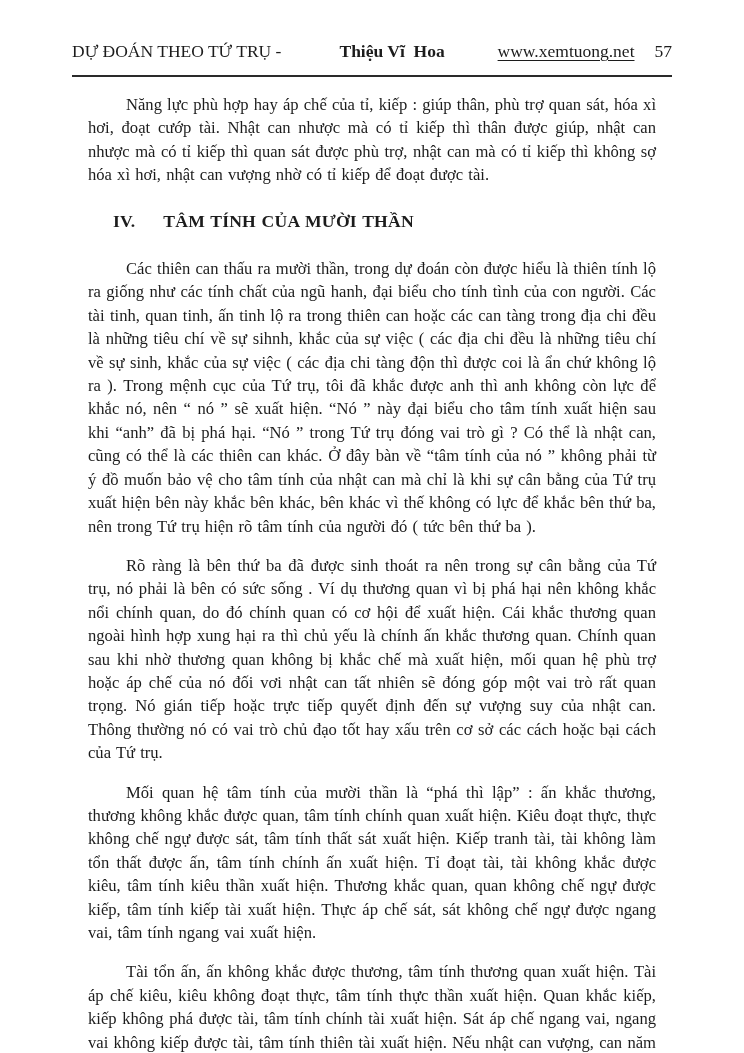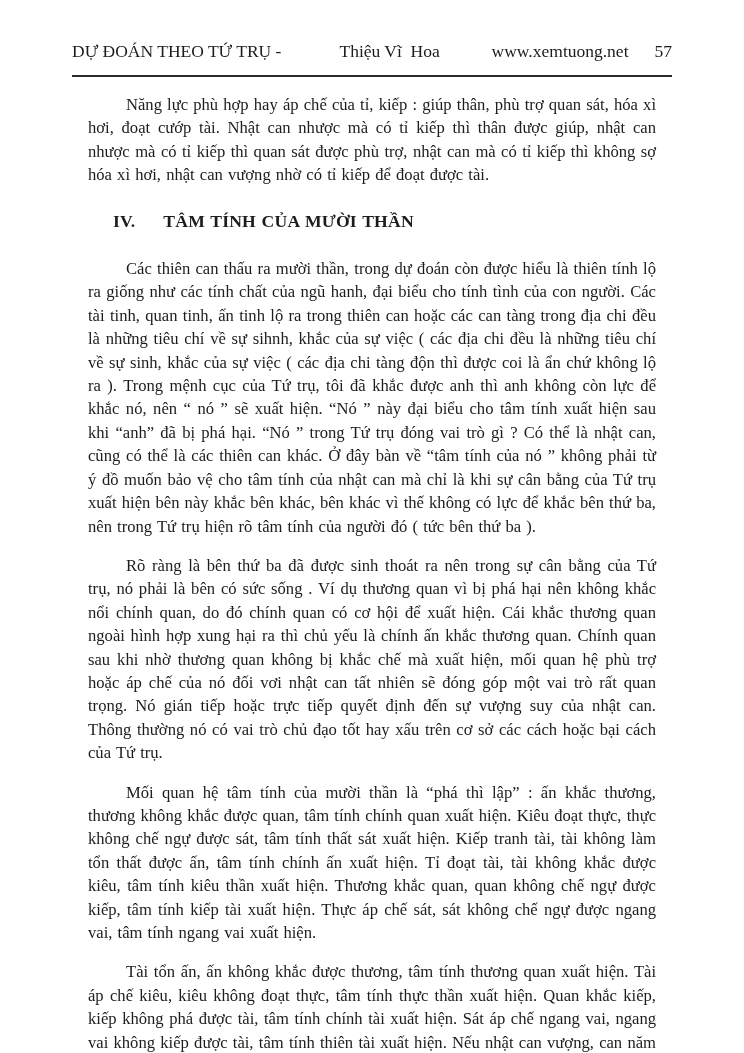--- a/index.html
+++ b/index.html
@@ -20,26 +20,27 @@
     color: #1c1c1c;
   }
   .header {
     display: flex;
     align-items: center;
     font-size: 17.5px;
     line-height: 22px;
     white-space: pre;
   }
   .h-title { flex: none; }
-  .h-author { margin-left: 58px; }
+  .h-author { margin-left: 58px; font-weight: bold; }
   .h-site {
     margin-left: auto;
+    text-decoration: underline;
     text-underline-offset: 3px;
   }
-  .h-page { margin-left: 26px; }
+  .h-page { margin-left: 20px; }
   .rule {
     border: none;
     border-top: 2px solid #2a2a2a;
     margin: 13px 0 0 0;
   }
   .body-text {
     margin-top: 9px;
     font-size: 16.6px;
     line-height: 23.4px;
     text-align: justify;

